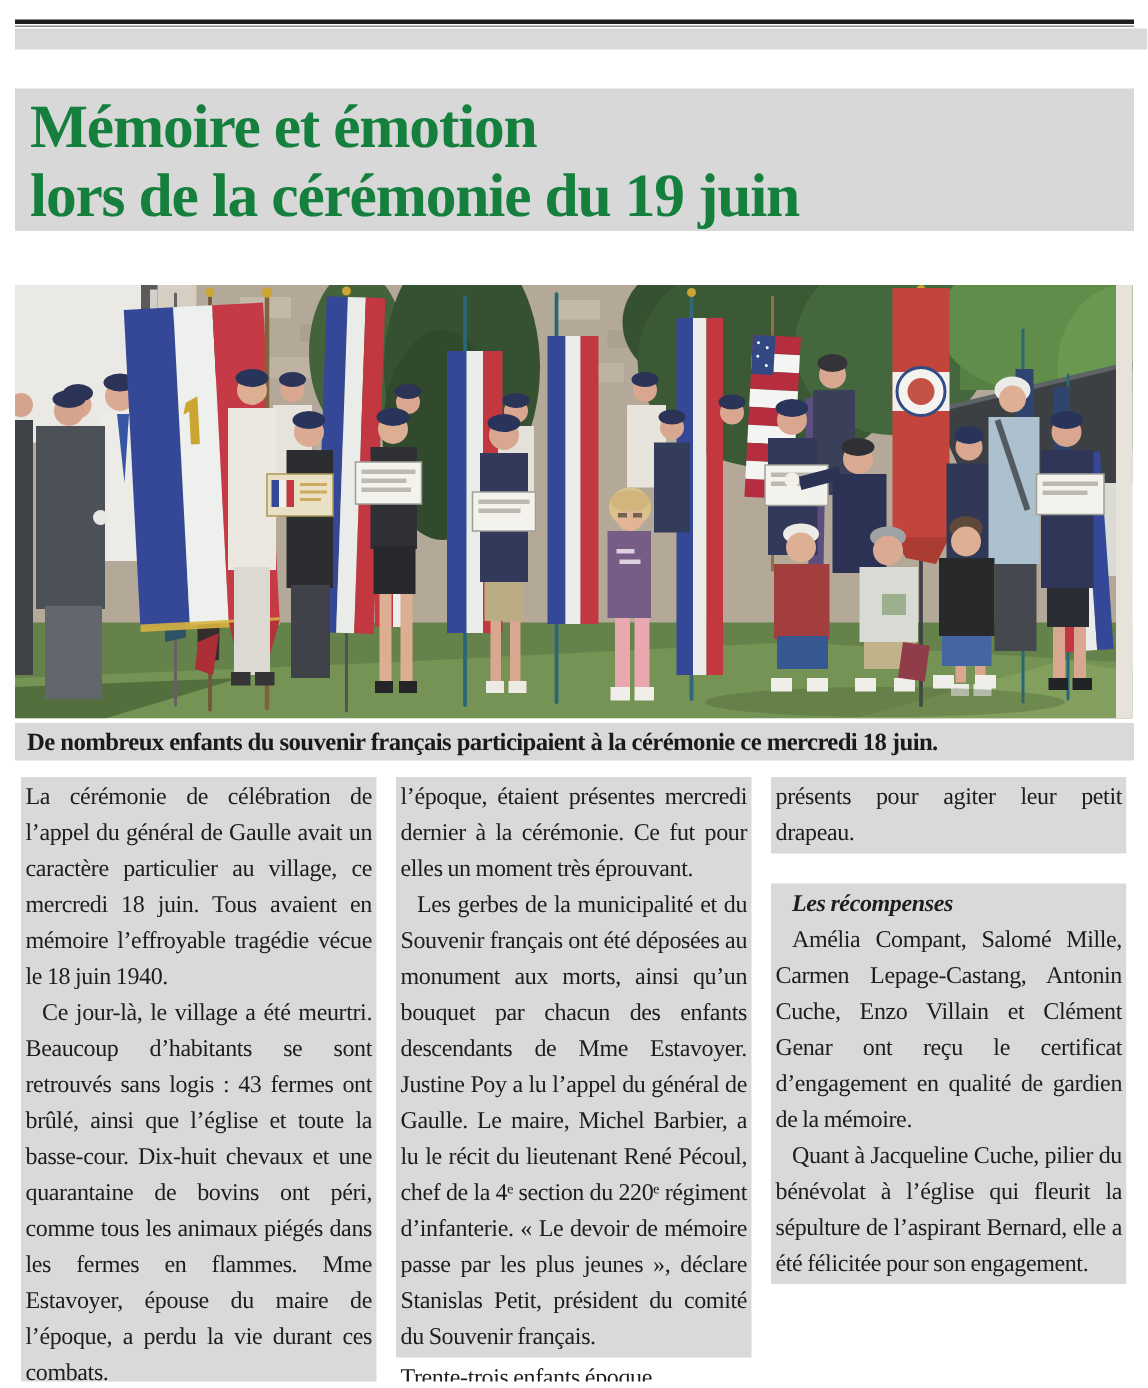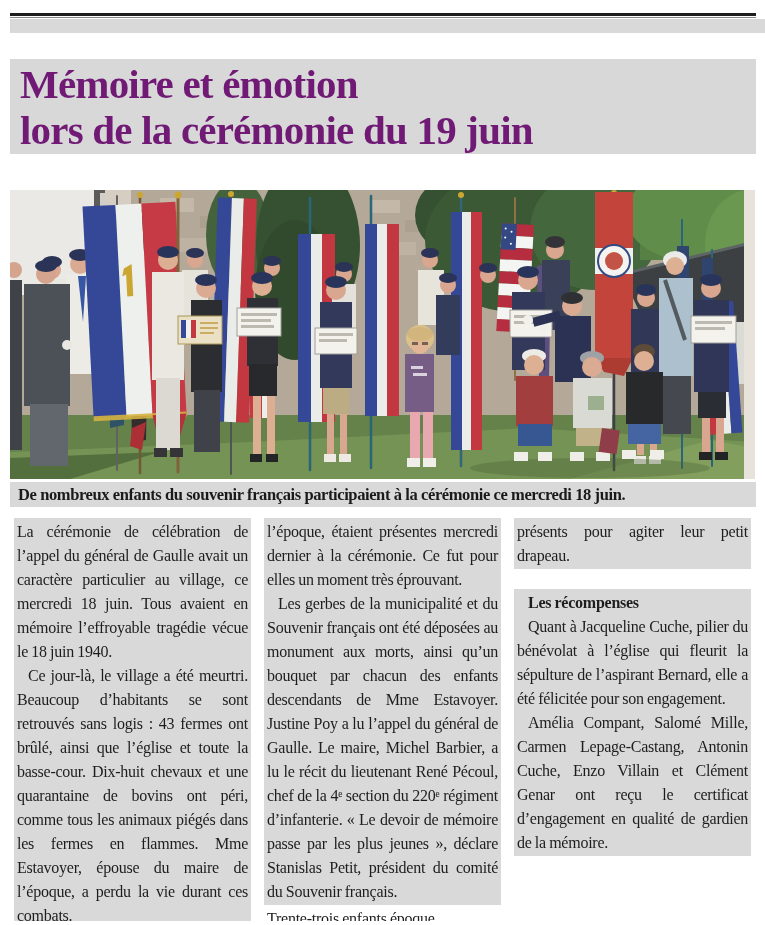--- a/index.html
+++ b/index.html
@@ -10,42 +10,42 @@
   .rule-thick{position:absolute;top:13px;left:10px;right:9px;height:3px;background:#1e1e1e;}
   .rule-thin{position:absolute;top:17px;left:10px;right:9px;height:1px;background:#8a8a8a;}
   .top-band{position:absolute;top:19px;left:10px;right:0;height:14px;background:#d9d9d9;}
   .kicker{
     position:absolute;top:33px;left:14px;font-size:23px;font-weight:bold;
     color:#e2131f;letter-spacing:-0.5px;margin-top:32px;
   }
   .headline{
     position:absolute;top:59px;left:10px;right:9px;height:95px;background:#d8d8d8;
     font-size:41px;line-height:46px;font-weight:bold;letter-spacing:-0.8px;
-    color:#701a75;padding:2px 0 0 10px;box-sizing:border-box;white-space:nowrap;overflow:hidden;
+    color:#15803d;padding:2px 0 0 10px;box-sizing:border-box;white-space:nowrap;overflow:hidden;
   }
   .photo{position:absolute;top:190px;left:10px;width:745px;height:289px;overflow:hidden;}
   .photo svg{display:block;}
   .caption{
     position:absolute;top:482px;left:10px;right:9px;height:25px;background:#d9d9d9;
     font-size:16.5px;font-weight:bold;line-height:25px;letter-spacing:-0.4px;color:#1a1a1a;
     padding-left:8px;white-space:nowrap;overflow:hidden;
   }
   .columns{
     position:absolute;top:518px;left:14px;width:737px;height:403px;
     display:flex;gap:13px;overflow:hidden;
   }
   .col{flex:1 1 0;min-width:0;}
   .col p{
     margin:0;font-size:16px;line-height:24px;text-align:justify;
     letter-spacing:-0.25px;word-spacing:-0.5px;color:#1d1d1d;hyphens:auto;
   }
   .hl{background:#d9d9d9;}
   .blk{padding:2px 3px 1px 3px;}
   .ind{text-indent:11px;}
-  .subhead{font-weight:bold;}
+  .subhead{font-weight:bold;font-style:italic;}
   .gap-top{margin-top:20px;}
 </style>
 </head>
 <body>
 
 <div id="page">
 
   <div class="rule-thick"></div>
   <div class="rule-thin"></div>
   <div class="top-band"></div>
@@ -395,19 +395,19 @@
         <p class="ind">Les gerbes de la municipalité et du Souvenir français ont été déposées au monument aux morts, ainsi qu’un bouquet par chacun des enfants descendants de Mme Estavoyer. Justine Poy a lu l’appel du général de Gaulle. Le maire, Michel Barbier, a lu le récit du lieutenant René Pécoul, chef de la 4ᵉ section du 220ᵉ régiment d’infanterie. « Le devoir de mémoire passe par les plus jeunes », déclare Stanislas Petit, président du comité du Souvenir français.</p>
       </div>
       <p class="blk">Trente-trois enfants époque</p>
     </div>
     <div class="col">
       <div class="hl blk">
         <p>présents pour agiter leur petit drapeau.</p>
       </div>
       <div class="hl blk gap-top">
         <p class="ind subhead">Les récompenses</p>
+        <p class="ind">Amélia Compant, Salomé Mille, Carmen Lepage-Castang, Antonin Cuche, Enzo Villain et Clément Genar ont reçu le certificat d’engagement en qualité de gardien de la mémoire.</p>
         <p class="ind">Quant à Jacqueline Cuche, pilier du bénévolat à l’église qui fleurit la sépulture de l’aspirant Bernard, elle a été félicitée pour son engagement.</p>
-        <p class="ind">Amélia Compant, Salomé Mille, Carmen Lepage-Castang, Antonin Cuche, Enzo Villain et Clément Genar ont reçu le certificat d’engagement en qualité de gardien de la mémoire.</p>
       </div>
     </div>
   </div>
 
 </div>
 
 </body></html>

